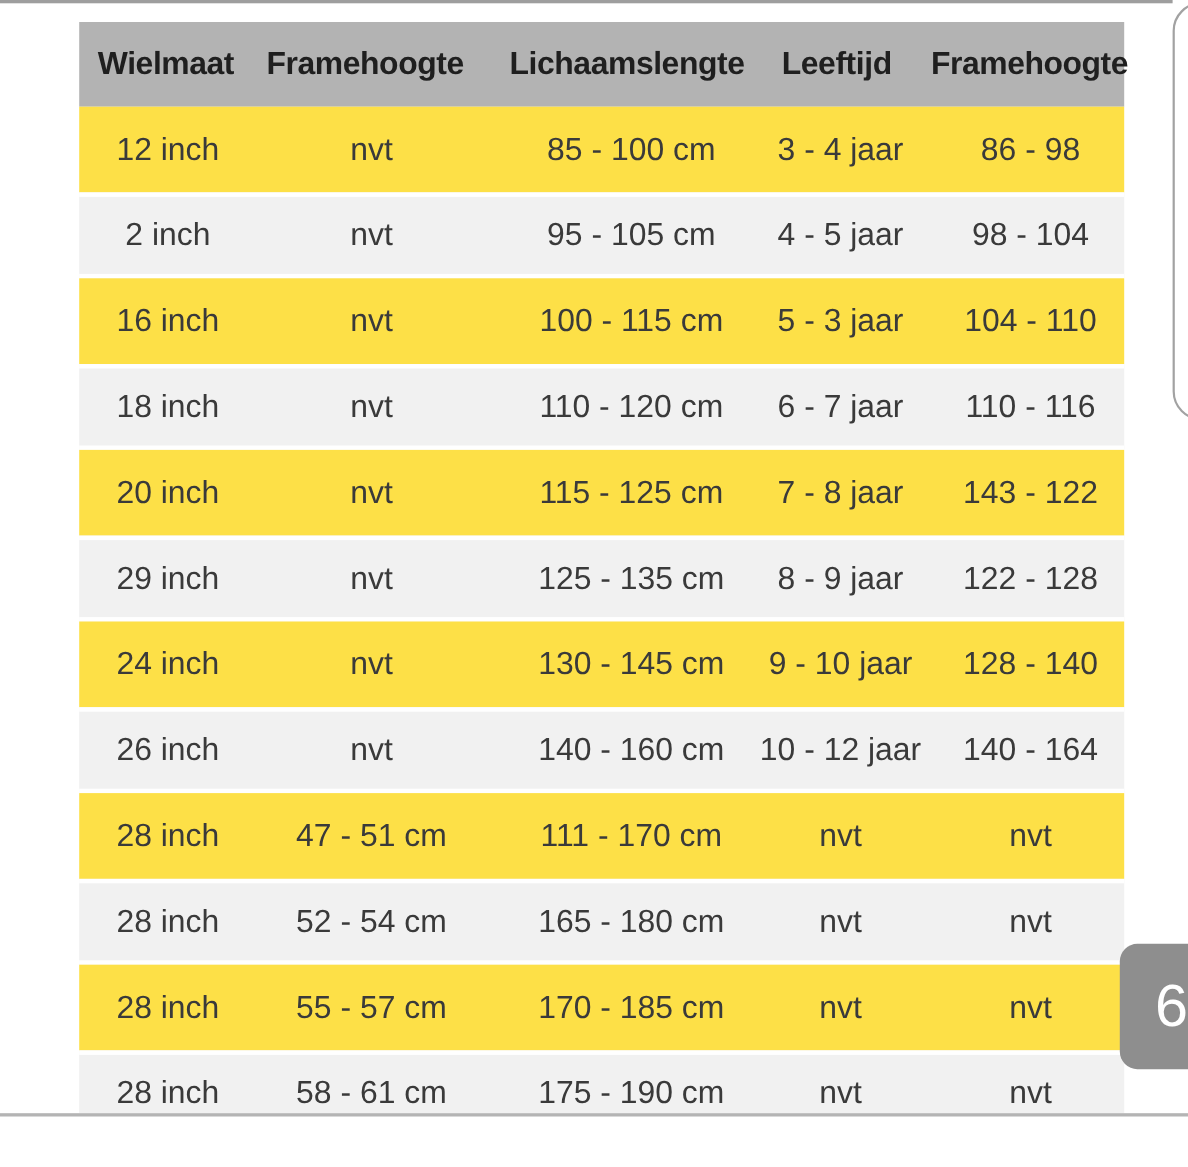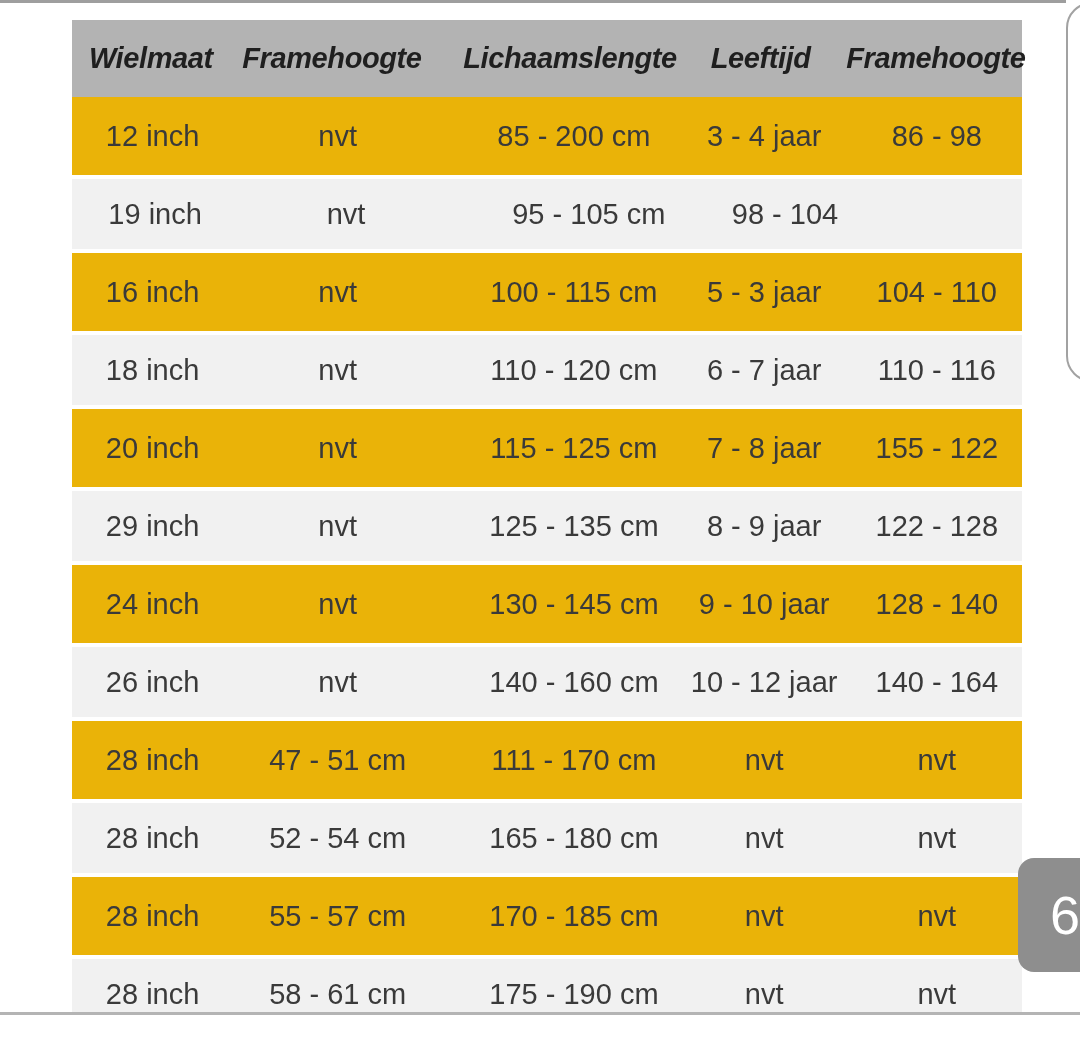--- a/index.html
+++ b/index.html
@@ -14,22 +14,22 @@
   .top-line { position:absolute; left:0; top:0; width:1066px; height:3px;
               background:#9e9e9e; }
 
   
   .neighbor-card { position:absolute; left:1066px; top:2px; width:90px; height:380px;
                    background:#ffffff; border:2px solid #a2a2a2; border-radius:26px; }
 
   
   .size-table { position:absolute; left:72px; top:20px; width:950px; }
   .t-header { display:flex; height:77px; background:#b3b3b3; align-items:center; }
-  .t-header .t-cell { font-weight:bold; font-size:29px; color:#1f1f1f; letter-spacing:-0.4px;font-style:italic; }
-  .t-row { display:flex; height:78px; align-items:center; background:#eab308; }
+  .t-header .t-cell { font-weight:bold; font-size:29px; color:#1f1f1f; letter-spacing:-0.4px; }
+  .t-row { display:flex; height:78px; align-items:center; background:#fde047; }
   .t-row.shaded { background:#f1f1f1; border-top:4px solid #ffffff; border-bottom:4px solid #ffffff; }
   .t-cell { text-align:center; font-size:29px; color:#3a3a3a; }
   .t-cell:nth-child(1){ width:17.5%; }
   .t-cell:nth-child(2){ width:22.7%; }
   .t-cell:nth-child(3){ width:22.3%;margin-left:29px; }
   .t-cell:nth-child(4){ width:19.0%; }
   .t-cell:nth-child(5){ width:18.5%; }
 
   
   .bottom-mask { position:absolute; left:0; top:1012px; width:1080px; height:49px;
@@ -55,28 +55,29 @@
         <div class="t-cell">Wielmaat</div>
         <div class="t-cell">Framehoogte</div>
         <div class="t-cell">Lichaamslengte</div>
         <div class="t-cell">Leeftijd</div>
         <div class="t-cell">Framehoogte</div>
       </div>
     <div class="t-body">
         <div class="t-row">
           <div class="t-cell">12 inch</div>
           <div class="t-cell">nvt</div>
-          <div class="t-cell">85 - 200 cm</div>
+          <div class="t-cell">85 - 100 cm</div>
           <div class="t-cell">3 - 4 jaar</div>
           <div class="t-cell">86 - 98</div>
         </div>
         <div class="t-row shaded">
-          <div class="t-cell">19 inch</div>
+          <div class="t-cell">2 inch</div>
           <div class="t-cell">nvt</div>
           <div class="t-cell">95 - 105 cm</div>
+          <div class="t-cell">4 - 5 jaar</div>
           <div class="t-cell">98 - 104</div>
         </div>
         <div class="t-row">
           <div class="t-cell">16 inch</div>
           <div class="t-cell">nvt</div>
           <div class="t-cell">100 - 115 cm</div>
           <div class="t-cell">5 - 3 jaar</div>
           <div class="t-cell">104 - 110</div>
         </div>
         <div class="t-row shaded">
@@ -84,21 +85,21 @@
           <div class="t-cell">nvt</div>
           <div class="t-cell">110 - 120 cm</div>
           <div class="t-cell">6 - 7 jaar</div>
           <div class="t-cell">110 - 116</div>
         </div>
         <div class="t-row">
           <div class="t-cell">20 inch</div>
           <div class="t-cell">nvt</div>
           <div class="t-cell">115 - 125 cm</div>
           <div class="t-cell">7 - 8 jaar</div>
-          <div class="t-cell">155 - 122</div>
+          <div class="t-cell">143 - 122</div>
         </div>
         <div class="t-row shaded">
           <div class="t-cell">29 inch</div>
           <div class="t-cell">nvt</div>
           <div class="t-cell">125 - 135 cm</div>
           <div class="t-cell">8 - 9 jaar</div>
           <div class="t-cell">122 - 128</div>
         </div>
         <div class="t-row">
           <div class="t-cell">24 inch</div>

